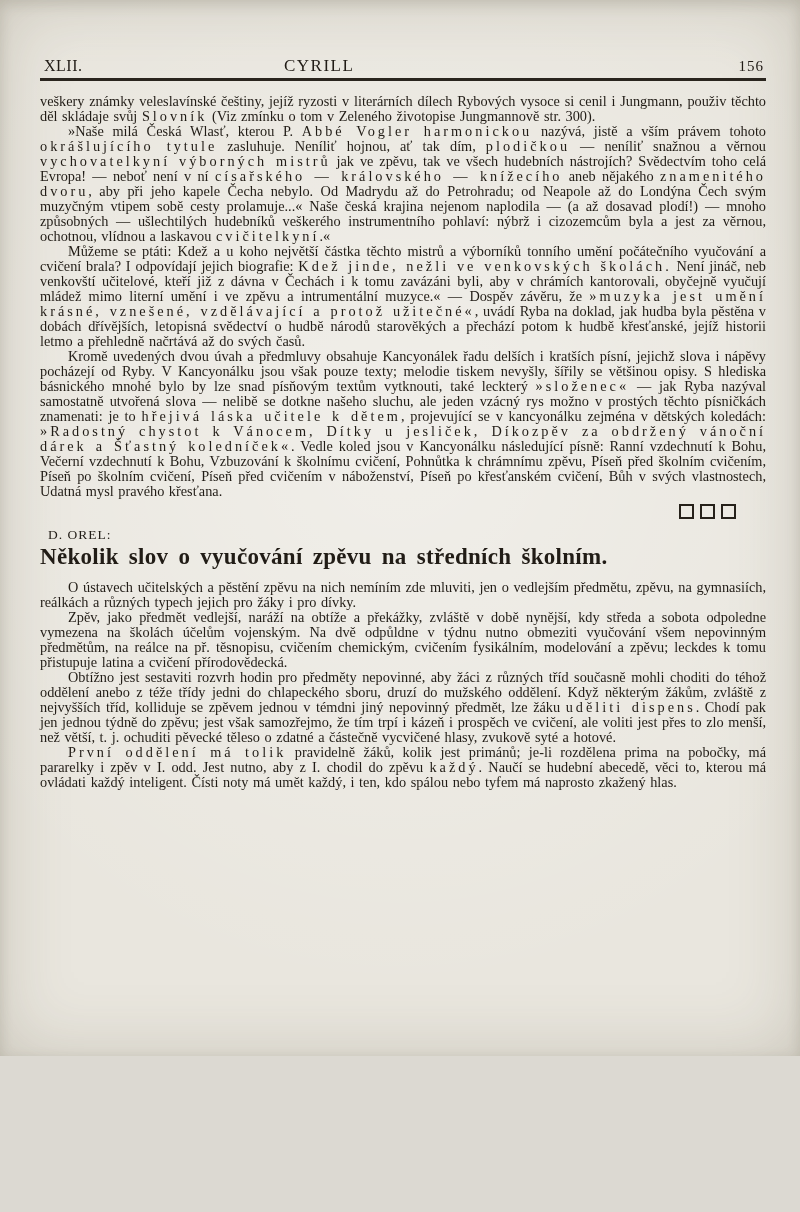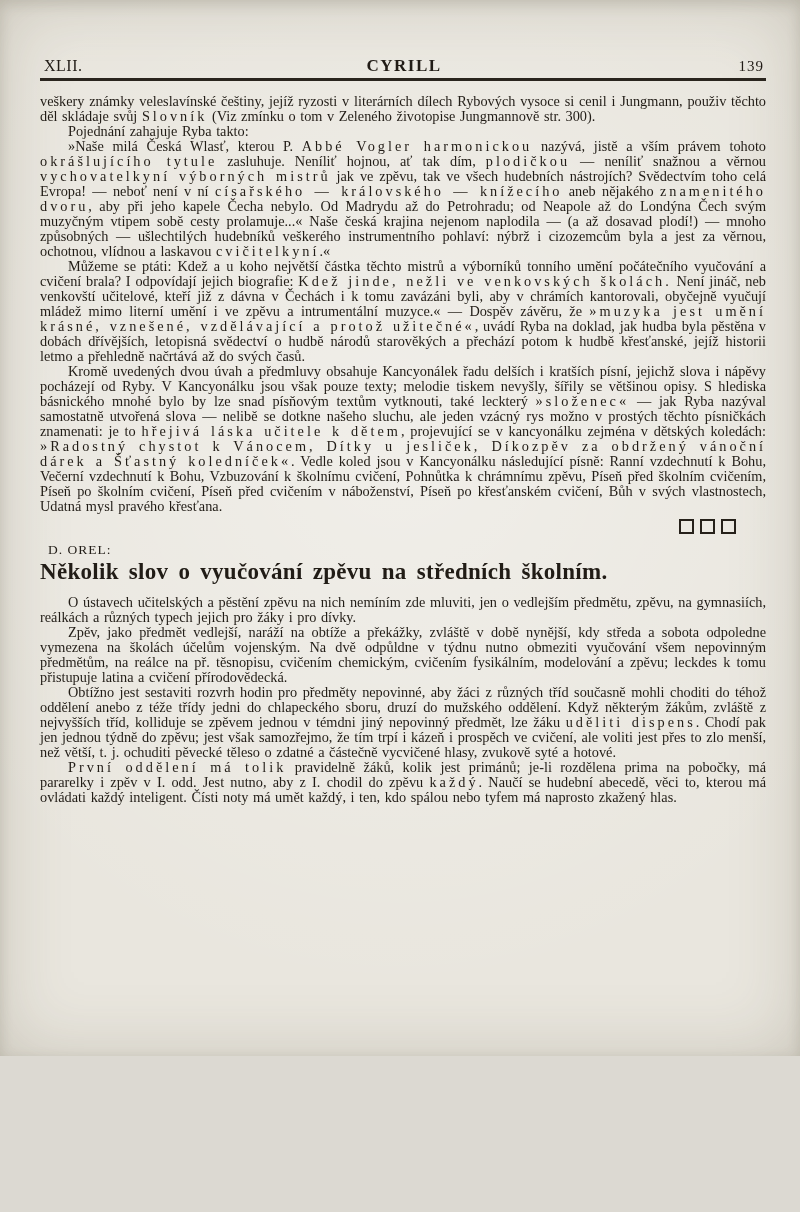--- a/index.html
+++ b/index.html
@@ -20,21 +20,21 @@
   }
   .content {
     position: absolute;
     left: 40px; right: 34px; top: 56px;
   }
   .running-header {
     display: flex; align-items: baseline;
     padding: 0 2px 1px 4px;
   }
   .vol { flex: 1; font-size: 16px; letter-spacing: 0.5px; }
-  .journal { flex: 1; text-align: center; font-weight: bold; font-size: 17px; letter-spacing: 1.5px; }
+  .journal { flex: 1; text-align: left; font-weight: normal; font-size: 17px; letter-spacing: 1.5px; }
   .pageno { flex: 1; text-align: right; font-size: 15px; letter-spacing: 1px; }
   .rule { border: 0; border-top: 3px solid #2a251e; margin: 1px 0 0 0; }
 
   .body-text {
     margin-top: 13px;
     font-size: 14.3px;
     line-height: 15px;
     text-align: justify;
     word-spacing: 1px;
   }
@@ -71,27 +71,26 @@
 </style>
 </head>
 <body>
 
 <div class="page">
   <div class="content">
 
     <div class="running-header">
       <span class="vol">XLII.</span>
       <span class="journal">CYRILL</span>
-      <span class="pageno">139</span>
+      <span class="pageno">156</span>
     </div>
     <hr class="rule">
 
     <div class="body-text">
         <p class=""><span>veškery známky veleslavínské češtiny, jejíž ryzosti v literárních dílech Rybových vysoce si cenil i Jungmann, použiv těchto děl skládaje svůj </span><span class="sp">Slovník</span><span> (Viz zmínku o tom v Zeleného životopise Jungmannově str. 300).</span></p>
-        <p class="indent"><span>Pojednání zahajuje Ryba takto:</span></p>
         <p class="indent"><span>»Naše milá Česká Wlasť, kterou P. </span><span class="sp">Abbé Vogler harmonickou</span><span> nazývá, jistě a vším právem tohoto </span><span class="sp">okrášlujícího tytule</span><span> zasluhuje. Neníliť hojnou, ať tak dím, </span><span class="sp">plodičkou</span><span> — neníliť snažnou a věrnou </span><span class="sp">vychovatelkyní výborných mistrů</span><span> jak ve zpěvu, tak ve všech hudebních nástrojích? Svědectvím toho celá Evropa! — neboť není v ní </span><span class="sp">císařského — královského — knížecího</span><span> aneb nějakého </span><span class="sp">znamenitého dvoru</span><span>, aby při jeho kapele Čecha nebylo. Od Madrydu až do Petrohradu; od Neapole až do Londýna Čech svým muzyčným vtipem sobě cesty prolamuje...« Naše česká krajina nejenom naplodila — (a až dosavad plodí!) — mnoho způsobných — ušlechtilých hudebníků veškerého instrumentního pohlaví: nýbrž i cizozemcům byla a jest za věrnou, ochotnou, vlídnou a laskavou </span><span class="sp">cvičitelkyní</span><span>.«</span></p>
         <p class="indent"><span>Můžeme se ptáti: Kdež a u koho největší částka těchto mistrů a výborníků tonního umění počátečního vyučování a cvičení brala? I odpovídají jejich biografie: </span><span class="sp">Kdež jinde, nežli ve venkovských školách.</span><span> Není jináč, neb venkovští učitelové, kteří již z dávna v Čechách i k tomu zavázáni byli, aby v chrámích kantorovali, obyčejně vyučují mládež mimo literní umění i ve zpěvu a intrumentální muzyce.« — Dospěv závěru, že </span><span class="sp">»muzyka jest umění krásné, vznešené, vzdělávající a protož užitečné«</span><span>, uvádí Ryba na doklad, jak hudba byla pěstěna v dobách dřívějších, letopisná svědectví o hudbě národů starověkých a přechází potom k hudbě křesťanské, jejíž historii letmo a přehledně načrtává až do svých časů.</span></p>
         <p class="indent"><span>Kromě uvedených dvou úvah a předmluvy obsahuje Kancyonálek řadu delších i kratších písní, jejichž slova i nápěvy pocházejí od Ryby. V Kancyonálku jsou však pouze texty; melodie tiskem nevyšly, šířily se většinou opisy. S hlediska básnického mnohé bylo by lze snad písňovým textům vytknouti, také leckterý </span><span class="sp">»složenec«</span><span> — jak Ryba nazýval samostatně utvořená slova — nelibě se dotkne našeho sluchu, ale jeden vzácný rys možno v prostých těchto písničkách znamenati: je to </span><span class="sp">hřejivá láska učitele k dětem</span><span>, projevující se v kancyonálku zejména v dětských koledách: </span><span class="sp">»Radostný chystot k Vánocem, Dítky u jesliček, Díkozpěv za obdržený vánoční dárek a Šťastný koledníček«</span><span>. Vedle koled jsou v Kancyonálku následující písně: Ranní vzdechnutí k Bohu, Večerní vzdechnutí k Bohu, Vzbuzování k školnímu cvičení, Pohnůtka k chrámnímu zpěvu, Píseň před školním cvičením, Píseň po školním cvičení, Píseň před cvičením v náboženství, Píseň po křesťanském cvičení, Bůh v svých vlastnostech, Udatná mysl pravého křesťana.</span></p>
       </div>
 
     <div class="end-marker">
         <span class="sq"></span>
         <span class="sq"></span>
         <span class="sq"></span>
       </div>

